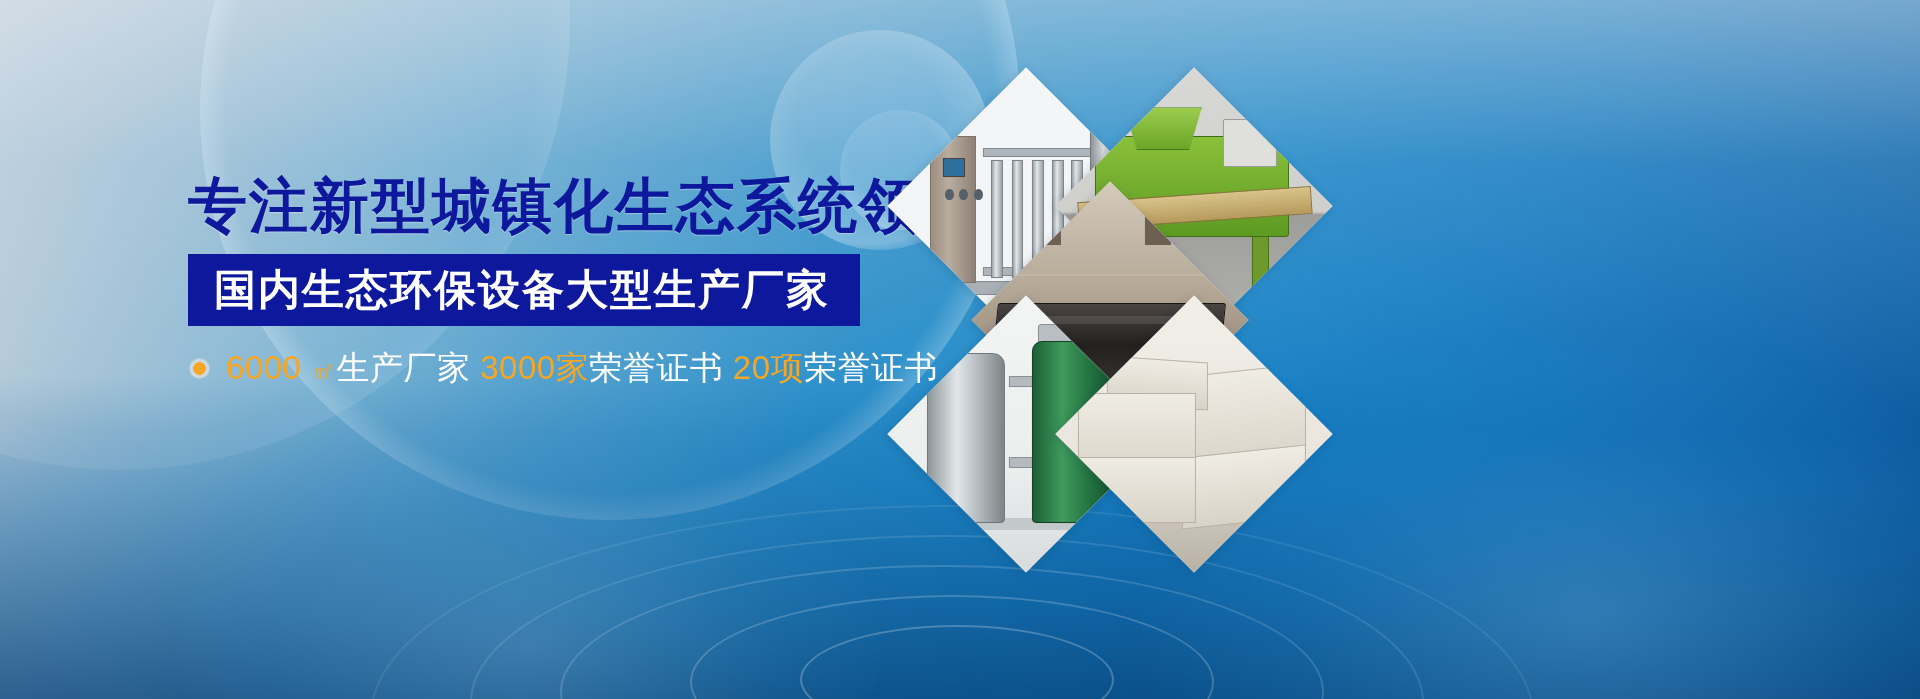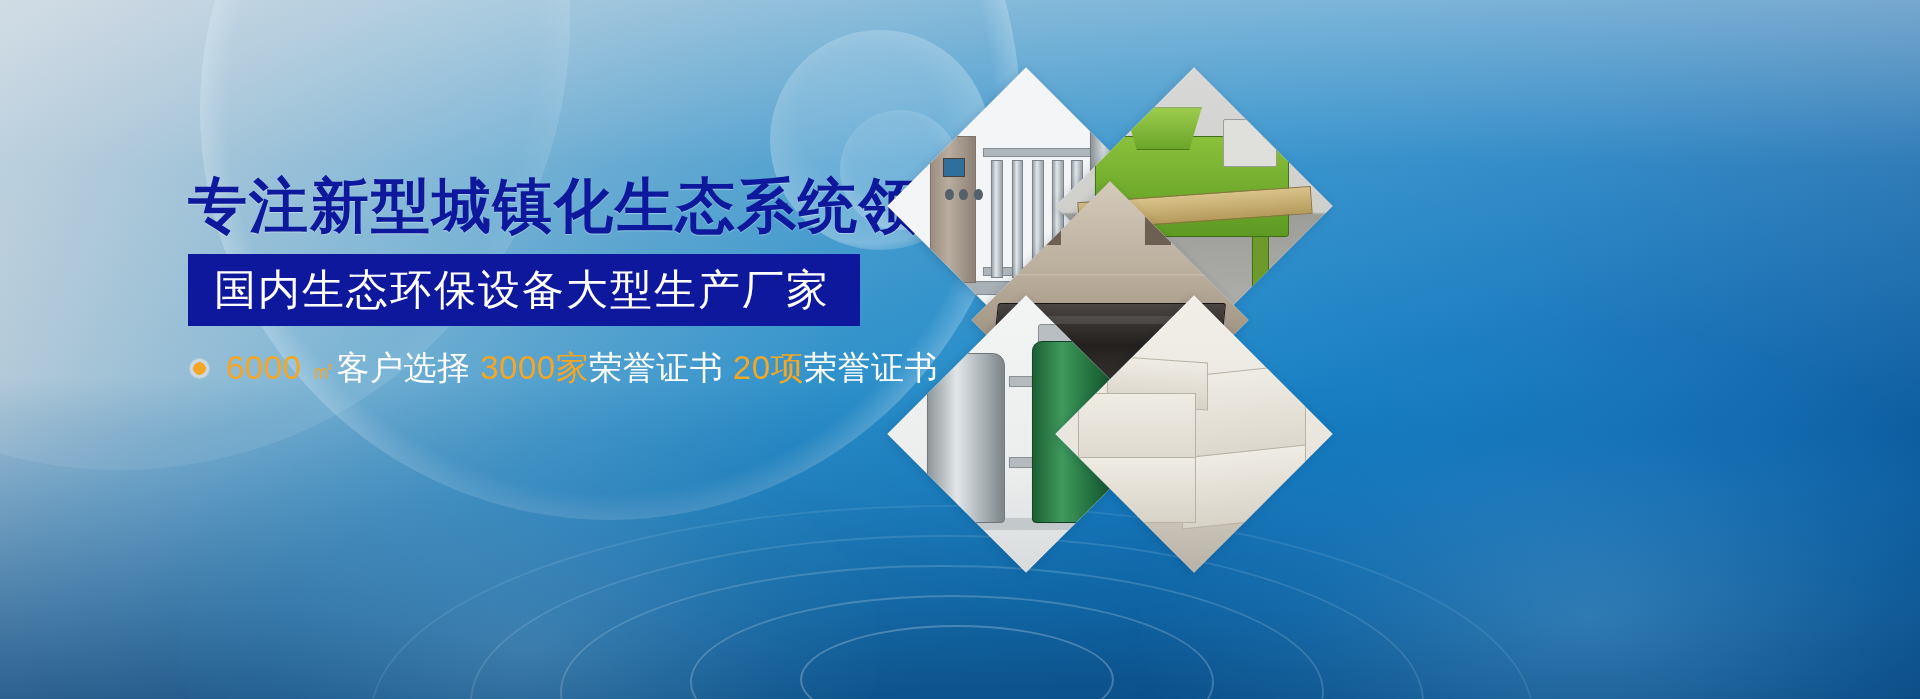--- a/index.html
+++ b/index.html
@@ -72,21 +72,21 @@
   .subline{
     margin-top:10px;margin-left:6px;
     font-size:31px;color:#1a33ae;letter-spacing:4.2px;
     white-space:nowrap;font-weight:400;
   }
   .blue-box{
     margin-top:16px;width:672px;height:72px;background:#0d189c;
     display:flex;align-items:center;
   }
   .blue-box .bt{
-    color:#ffffff;font-size:42px;font-weight:normal;letter-spacing:2px;
+    color:#ffffff;font-size:42px;font-weight:bold;letter-spacing:2px;
     margin-left:26px;white-space:nowrap;text-align:right;
   }
   .feature{
     display:flex;align-items:center;margin-top:20px;margin-left:2px;
     white-space:nowrap;
   }
   .feature:first-of-type{margin-top:26px;}
   .dot{
     width:19px;height:19px;border-radius:50%;
     background:radial-gradient(circle at 50% 50%,#f5a623 0%,#f5a623 46%,#c9d2d6 47%,#e7eef1 100%);
@@ -208,21 +208,21 @@
 
     <div class="headline">专注新型城镇化生态系统领域</div>
 
 
     <div class="blue-box">
       <span class="bt">国内生态环保设备大型生产厂家</span>
     </div>
 
     <div class="feature">
       <span class="dot"></span>
-      <span class="ftext"><span class="hl">6000 </span><span class="hl sq">㎡</span><span>客户选择 </span><span class="hl">3000家</span><span>荣誉证书 </span><span class="hl">20项</span><span>荣誉证书</span></span>
+      <span class="ftext"><span class="hl">6000 </span><span class="hl sq">㎡</span><span>生产厂家 </span><span class="hl">3000家</span><span>荣誉证书 </span><span class="hl">20项</span><span>荣誉证书</span></span>
     </div>
 
 
   </div>
 
   <div class="tiles">
 
     <div class="tile t1">
       <div class="art">
           <div class="photo p1">

